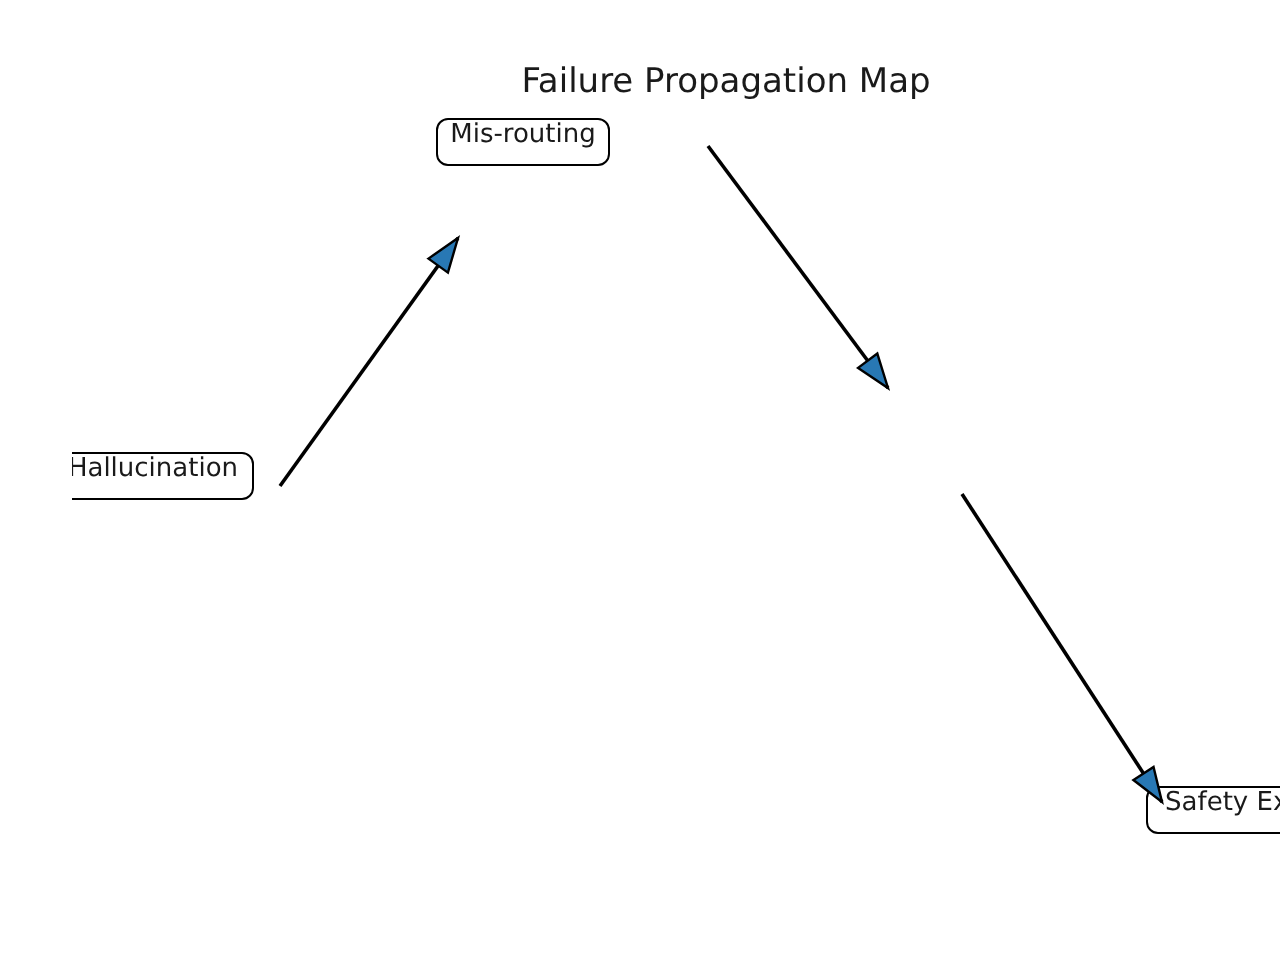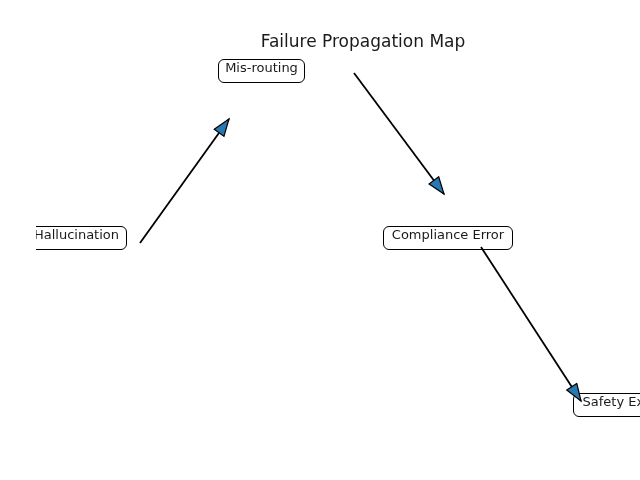--- a/index.html
+++ b/index.html
@@ -62,23 +62,20 @@
   <div class="diagram-title">Failure Propagation Map</div>
 
   <div class="node node-hallucination">
     <span>Hallucination</span>
   </div>
 
   <div class="node node-misrouting">
     <span>Mis-routing</span>
   </div>
 
-  <div class="node node-compliance">
-    <span>Compliance Error</span>
-  </div>
 
   <div class="node node-safety">
     <span>Safety Exposure</span>
   </div>
 
   <svg id="edge-layer" width="640" height="480" viewBox="0 0 640 480">
     <defs>
       <marker id="arrowhead" markerUnits="userSpaceOnUse" markerWidth="22" markerHeight="16" refX="18" refY="7" orient="auto">
         <path d="M 1 1 L 18 7 L 1 13 Z" fill="#2878b4" stroke="#000000" stroke-width="1.2" stroke-linejoin="miter"></path>
       </marker>

